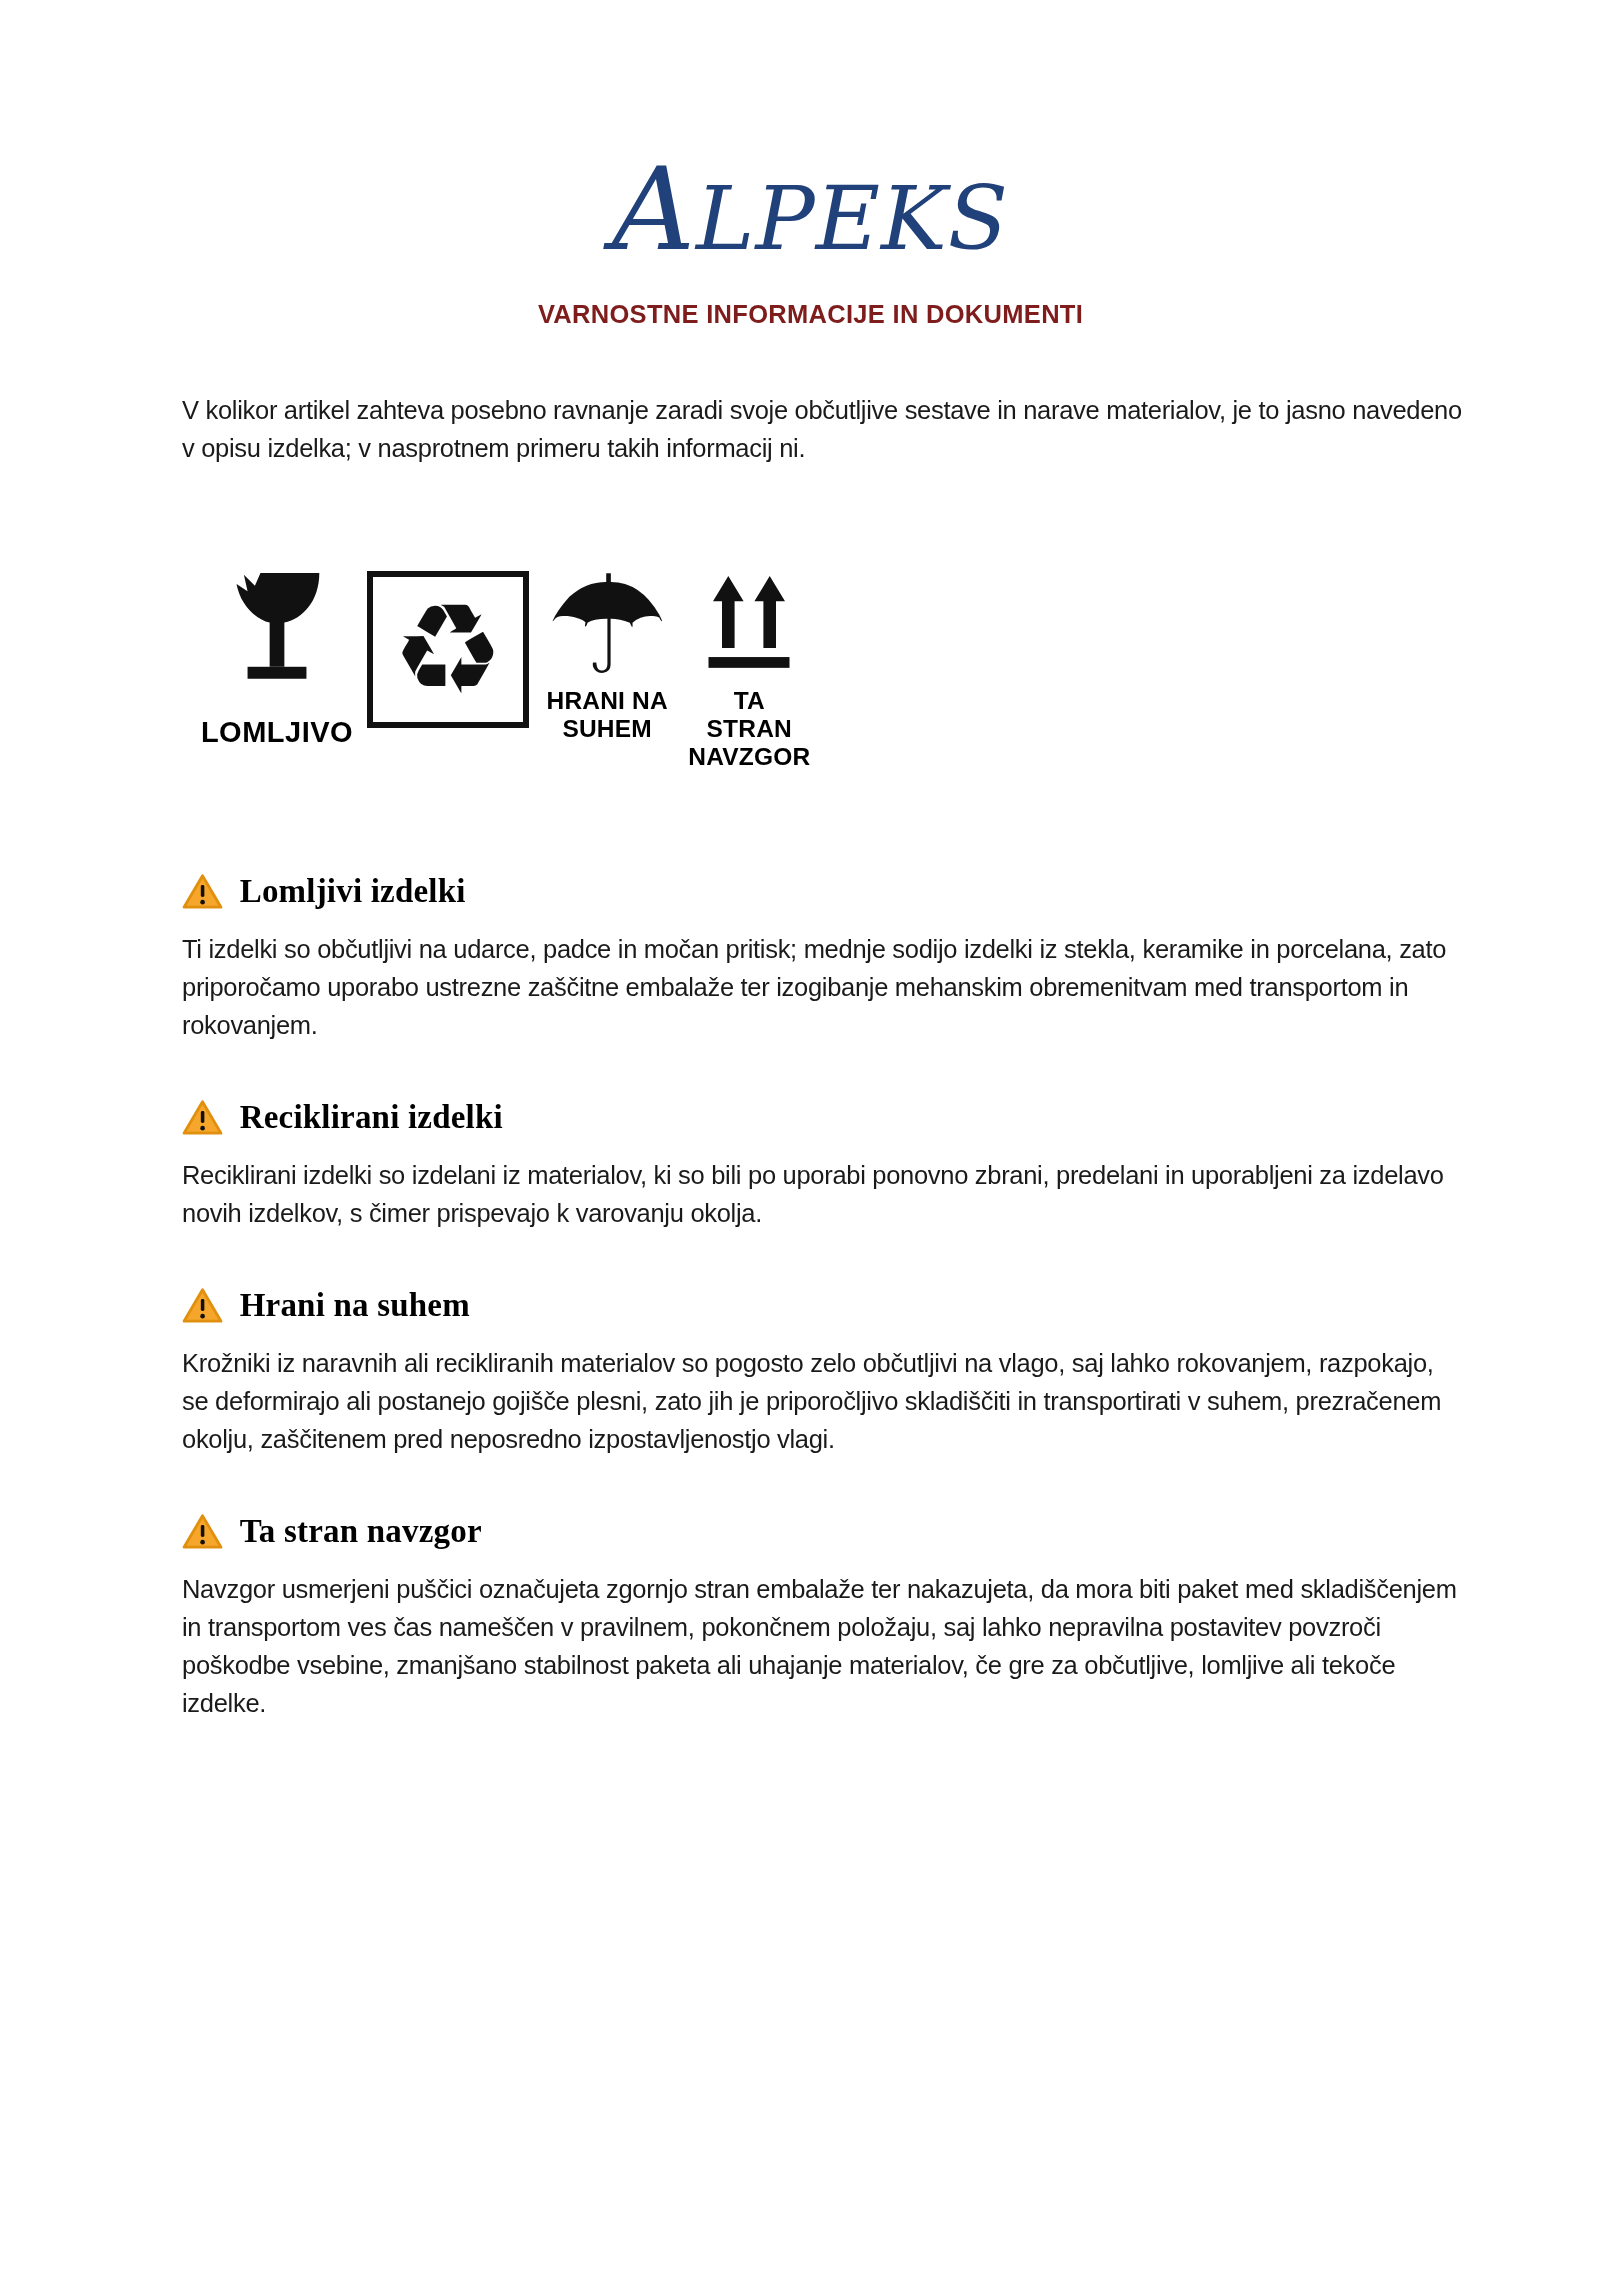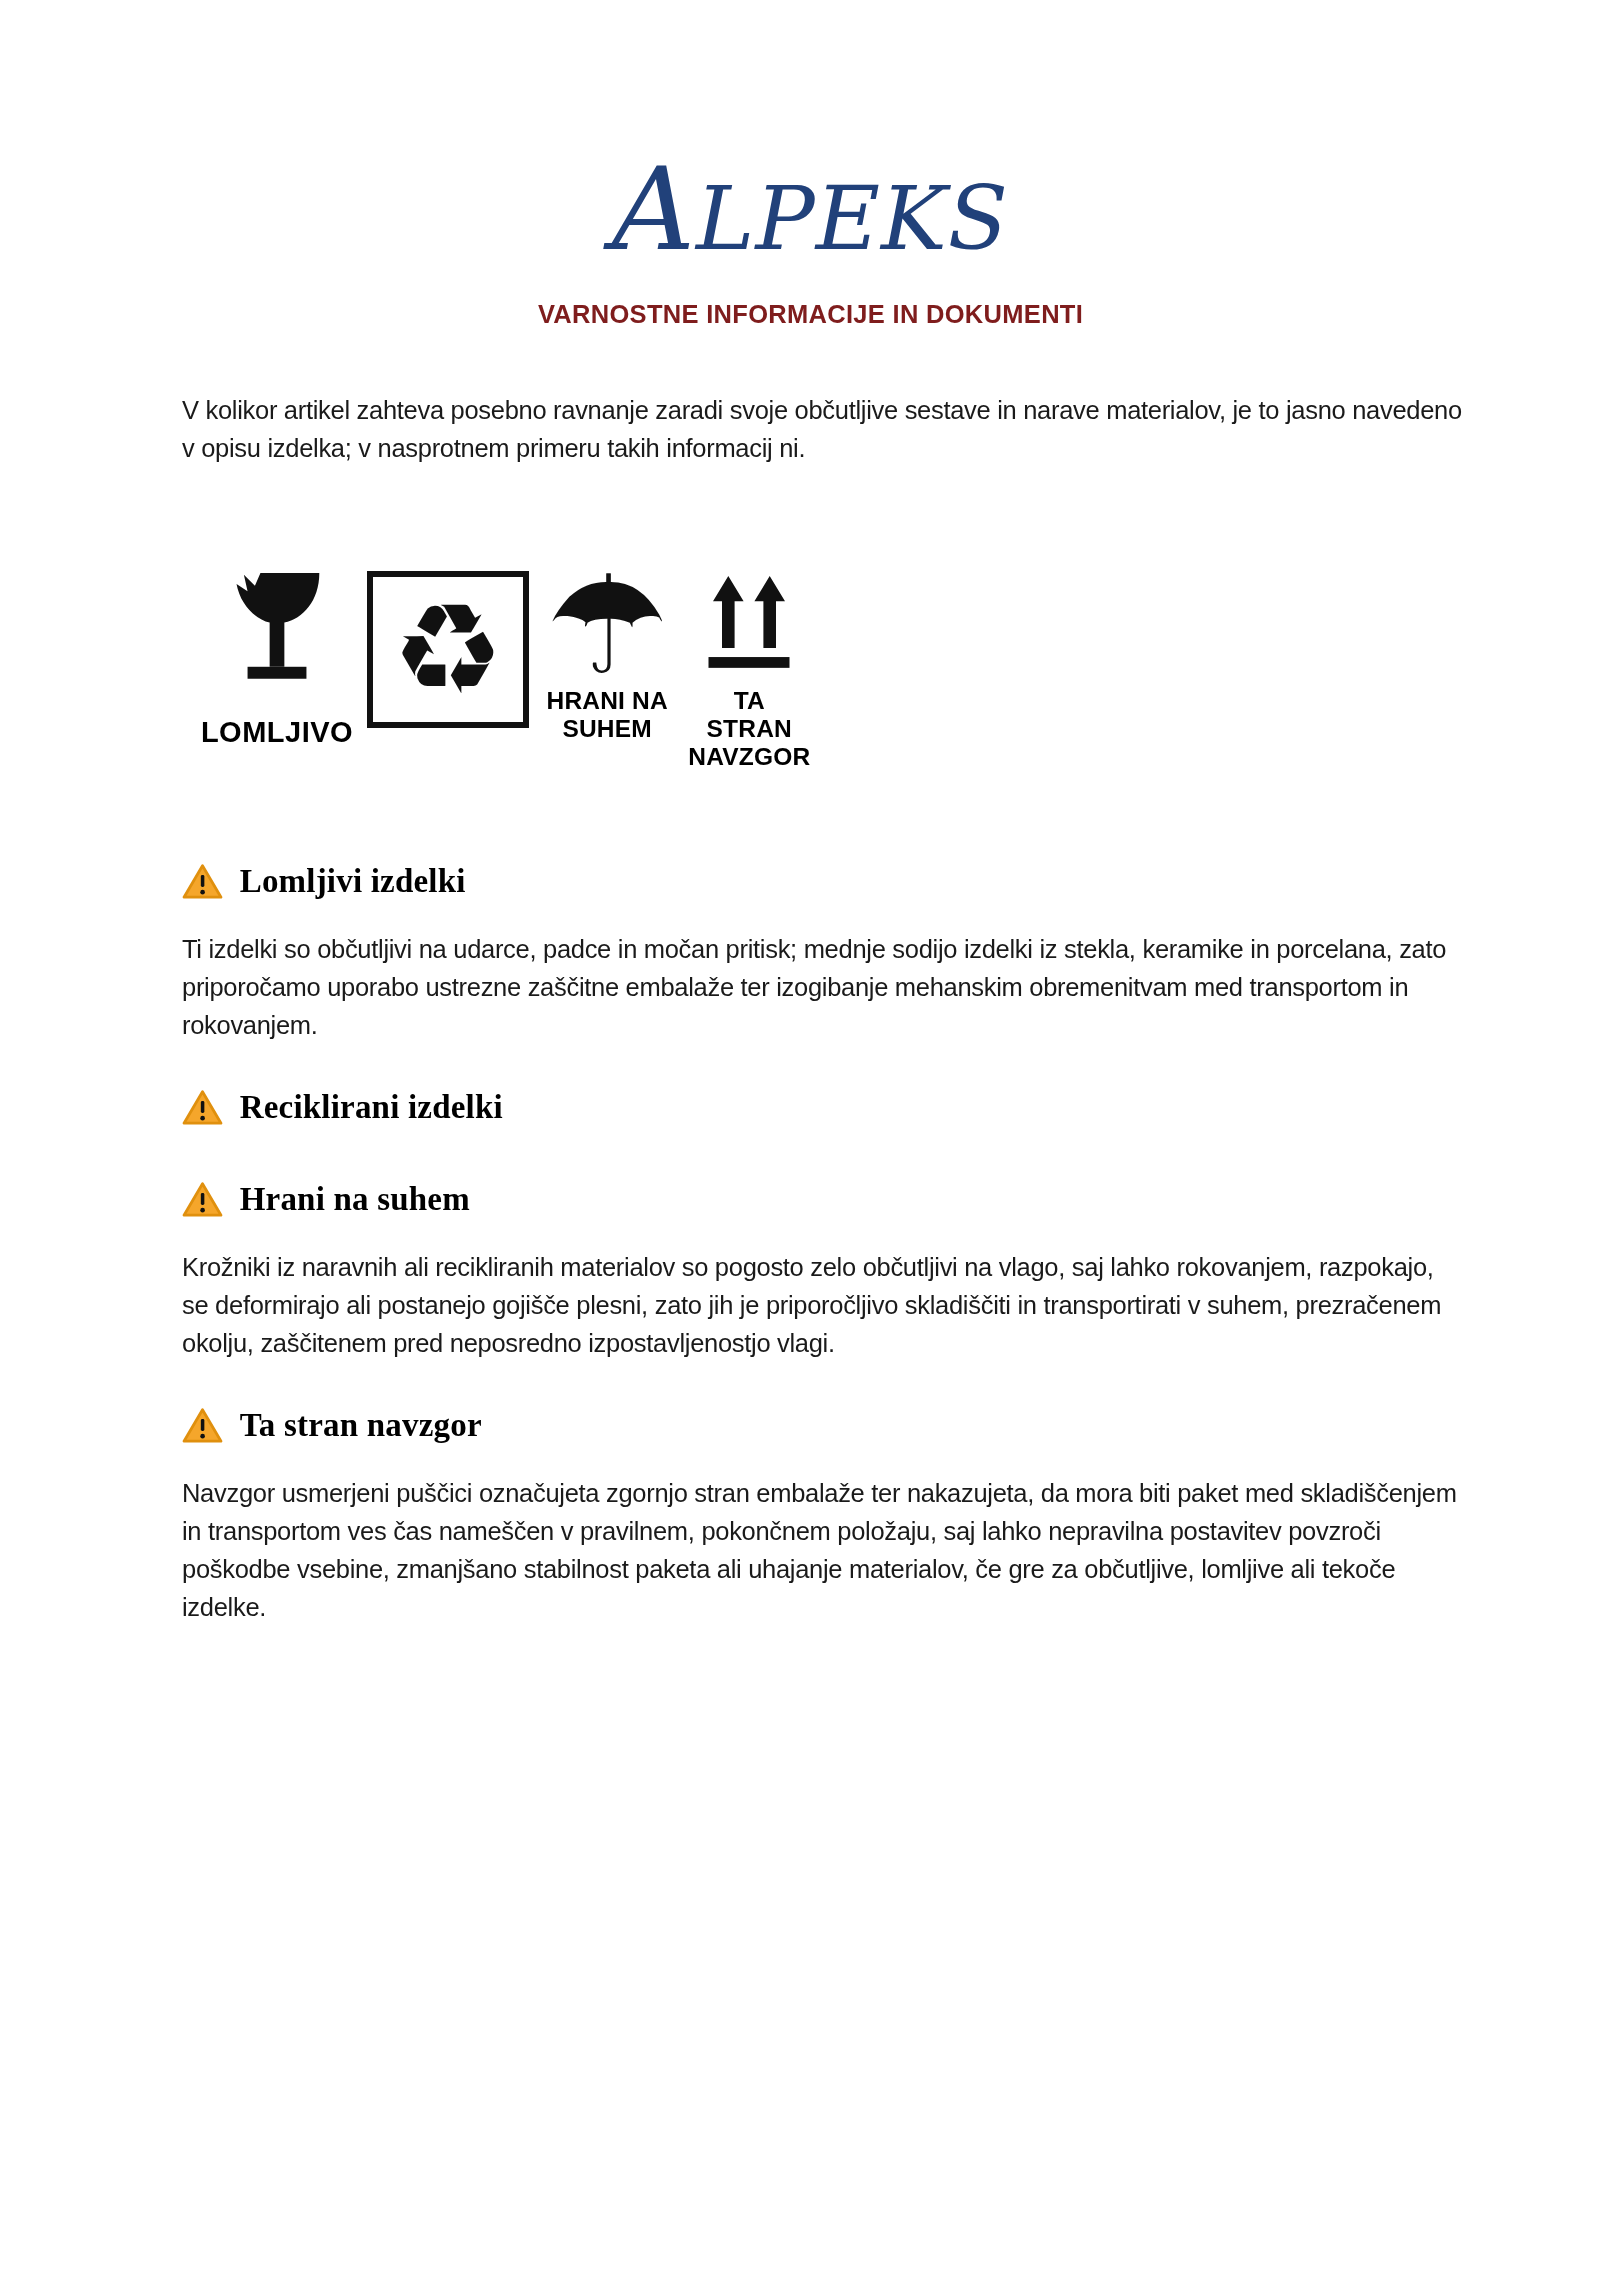--- a/index.html
+++ b/index.html
@@ -52,21 +52,21 @@
   }
   .recycle-glyph { font-size:125px; line-height:125px; color:#111;
     font-family:"DejaVu Sans", sans-serif; }
   .umbrella-wrap { height:110px; display:flex; align-items:center; justify-content:center; }
   .umbrella-glyph { font-size:137px; line-height:110px; color:#111;
     font-family:"DejaVu Sans", sans-serif; }
 
   
   .sections { position:absolute; top:851px; left:182px; width:1284px; }
   .section-h {
-    display:flex; align-items:flex-start; gap:16.7px; height:47px; margin-top:45px;
+    display:flex; align-items:flex-end; gap:16.7px; height:47px; margin-top:45px;
   }
   .section:first-child .section-h { margin-top:11.8px; }
   .section-h h2 {
     margin:0; font-family:"Liberation Serif", serif; font-weight:700;
     font-size:33px; color:#000; letter-spacing:0.2px;
   }
   .section p {
     margin:20px 0 0 0; font-size:25.5px; line-height:38px; letter-spacing:-0.3px;
   }
   .tri-icon { width:41px; height:37px; flex:0 0 auto; }
@@ -132,20 +132,21 @@
 
     <div class="section">
       <div class="section-h">
         <svg class="tri-icon" viewBox="0 0 44 40" aria-hidden="true">
           <path d="M22 3 L42 37 L2 37 Z" fill="#f5a62b" stroke="#e0900e" stroke-width="3" stroke-linejoin="round"></path>
           <rect x="20.2" y="13" width="3.8" height="13" rx="1.6" fill="#111"></rect>
           <circle cx="22.1" cy="31.5" r="2.5" fill="#111"></circle>
         </svg>
         <h2>Reciklirani izdelki</h2>
       </div>
+      <p>Reciklirani izdelki so izdelani iz materialov, ki so bili po uporabi ponovno zbrani, predelani in uporabljeni za izdelavo novih izdelkov, s čimer prispevajo k varovanju okolja.</p>
     </div>
 
     <div class="section">
       <div class="section-h">
         <svg class="tri-icon" viewBox="0 0 44 40" aria-hidden="true">
           <path d="M22 3 L42 37 L2 37 Z" fill="#f5a62b" stroke="#e0900e" stroke-width="3" stroke-linejoin="round"></path>
           <rect x="20.2" y="13" width="3.8" height="13" rx="1.6" fill="#111"></rect>
           <circle cx="22.1" cy="31.5" r="2.5" fill="#111"></circle>
         </svg>
         <h2>Hrani na suhem</h2>

